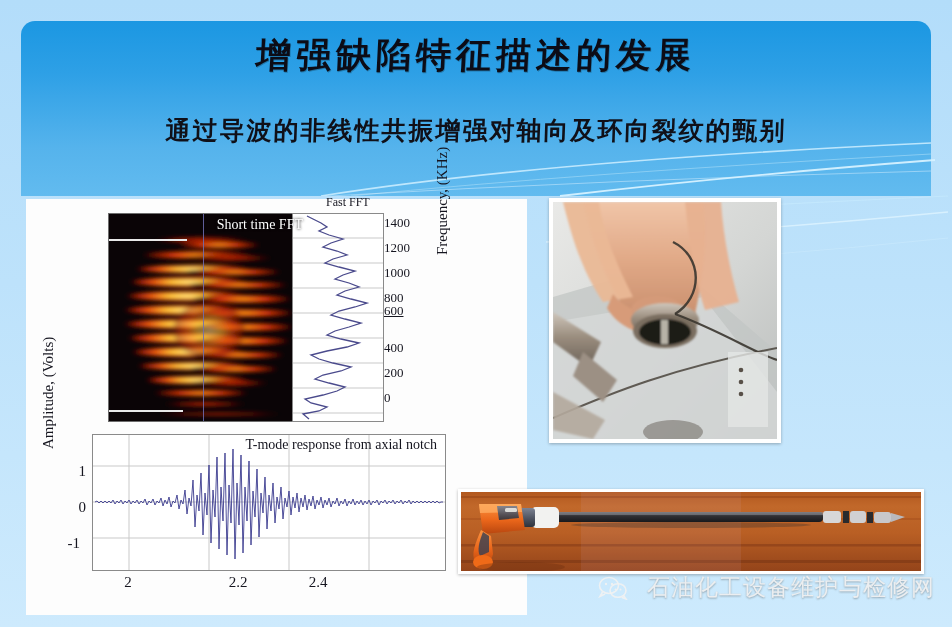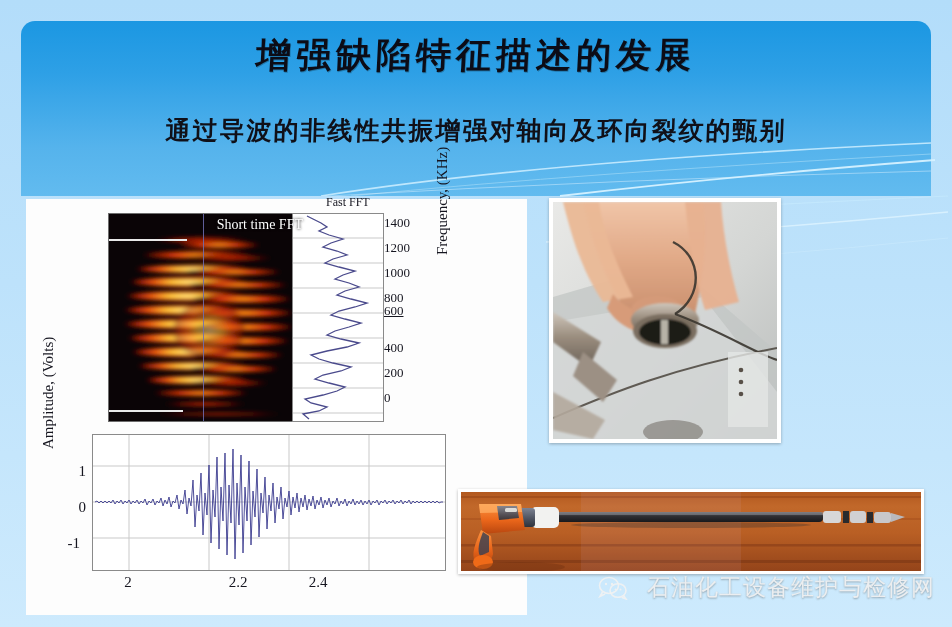--- a/index.html
+++ b/index.html
@@ -263,20 +263,21 @@
           <line x1="116" y1="0" x2="116" y2="135"></line>
           <line x1="196" y1="0" x2="196" y2="135"></line>
           <line x1="276" y1="0" x2="276" y2="135"></line>
         </g>
         <g stroke="#3b3b8e" stroke-width="0.9" fill="none">
           <path d="M2,67 L4,66 L6,68 L8,66 L10,68 L12,66 L14,68 L16,66 L18,68 L20,65 L22,69 L24,66 L26,68 L28,65 L30,69 L32,66 L34,68 L36,65 L38,69 L40,66 L42,68 L44,65 L46,69 L48,66 L50,68 L52,64 L54,70 L56,66 L58,68 L60,64 L62,70 L64,66 L66,68 L68,63 L70,71 L72,65 L74,69"></path>
           <path d="M74,69 L76,62 L78,72 L80,66 L82,68 L84,60 L86,74 L88,65 L90,69 L92,55 L94,79 L96,63 L98,71 L100,45 L102,92 L104,60 L106,76 L108,38 L110,100 L112,58 L114,80 L116,30 L118,108 L120,55 L122,82 L124,22 L126,114 L128,52 L130,86 L132,18 L134,120 L136,50 L138,88 L140,14 L142,124 L144,48 L146,90 L148,20 L150,118 L152,52 L154,86 L156,26 L158,110 L160,56 L162,82 L164,34 L166,102 L168,58 L170,78 L172,42 L174,94 L176,60 L178,76 L180,48 L182,88 L184,62 L186,74 L188,52 L190,84 L192,63 L194,72"></path>
           <path d="M194,72 L196,56 L198,80 L200,62 L202,73 L204,58 L206,77 L208,63 L210,72 L212,60 L214,75 L216,64 L218,71 L220,61 L222,74 L224,65 L226,70 L228,62 L230,73 L232,65 L234,70 L236,63 L238,72 L240,66 L242,69 L244,63 L246,71 L248,66 L250,69 L252,64 L254,71 L256,66 L258,69 L260,64 L262,70 L264,66 L266,69 L268,65 L270,70 L272,66 L274,69 L276,65 L278,70 L280,66 L282,68 L284,65 L286,70 L288,66 L290,68 L292,65 L294,69 L296,66 L298,68 L300,65 L302,69 L304,66 L306,68 L308,65 L310,69 L312,66 L314,68 L316,65 L318,69 L320,66 L322,68 L324,66 L326,68 L328,66 L330,68 L332,66 L334,68 L336,66 L338,68 L340,66 L342,68 L344,66 L346,68 L348,67 L350,67"></path>
         </g>
       </svg>
+      <div class="wave-title">T-mode response from axial notch</div>
     </div>
 
     <span class="wave-ytick" style="left:32px;top:264px;">1</span>
     <span class="wave-ytick" style="left:32px;top:300px;">0</span>
     <span class="wave-ytick" style="left:26px;top:336px;">-1</span>
     <div class="wave-ylabel">Amplitude, (Volts)</div>
 
     <span class="wave-xtick" style="left:82px;">2</span>
     <span class="wave-xtick" style="left:192px;text-align:center;">2.2</span>
     <span class="wave-xtick" style="left:272px;">2.4</span>

